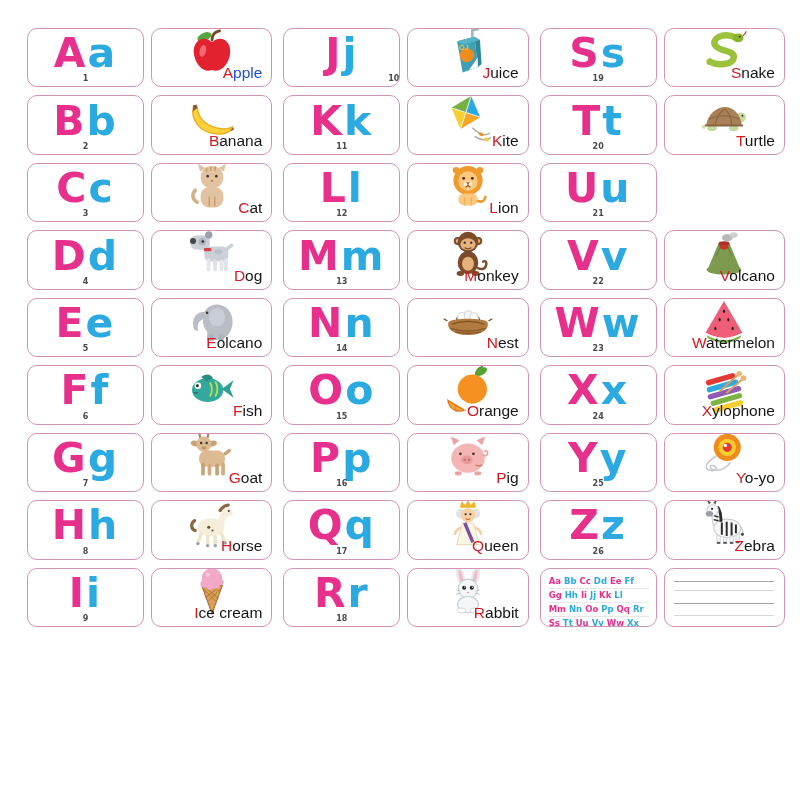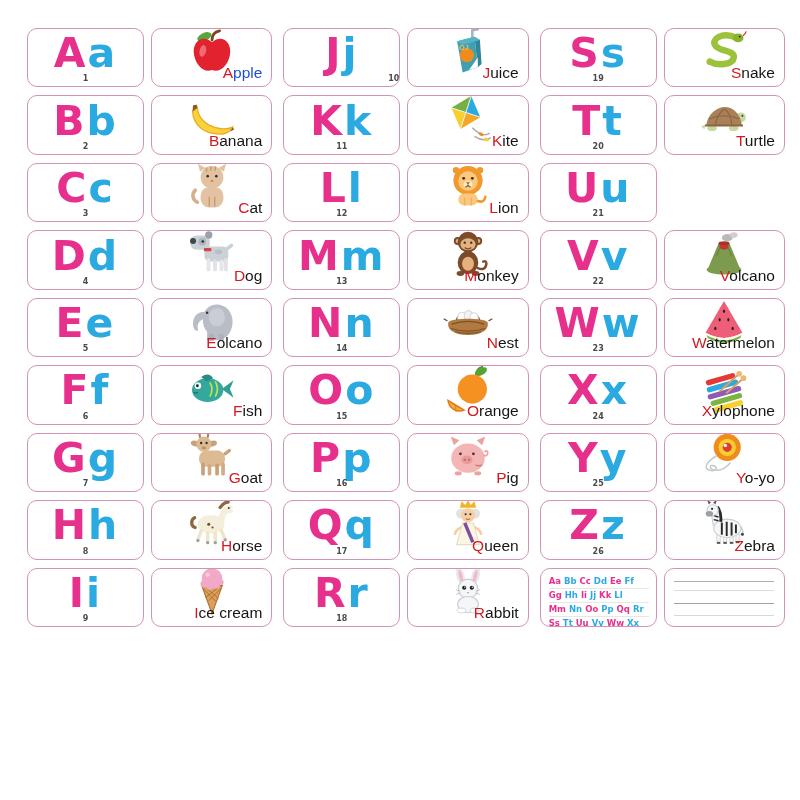--- a/index.html
+++ b/index.html
@@ -177,21 +177,21 @@
             </svg>
           </span>
           <div class="word"><span class="initial" style="color: rgb(212, 26, 33);">G</span><span class="rest" style="color: rgb(22, 22, 22);">oat</span></div>
         </div>
       </div>
       <div class="cell">
         <div class="card letter-card" style="border-color: rgb(209, 147, 182);">
           <div class="letters"><span class="up" style="color: rgb(231, 48, 140);">H</span><span class="lo" style="color: rgb(43, 170, 226);">h</span></div>
           <div class="card-number" style="color: rgb(74, 74, 74);">8</div>
         </div>
-        <div class="card pic-card" style="border-color: rgb(209, 147, 182); align-items: flex-end;">
+        <div class="card pic-card" style="border-color: rgb(209, 147, 182);">
           <span class="icon-wrap">
             <svg viewBox="0 0 48 48">
               <path d="M8.5 30 C4 28.5 4.5 22.5 8 21" stroke="#8d6740" stroke-width="3" fill="none" stroke-linecap="round"></path>
               <ellipse cx="23" cy="27" rx="12.5" ry="8.5" fill="#f5eedb"></ellipse>
               <path d="M29 24 C30.5 16 34 10.5 39.5 9.5 C43 9 44 11.5 42 13 L43.5 14.5 Q43.5 16.5 40.5 16.5 C37 16.5 35.5 20 35.5 25 Z" fill="#f5eedb"></path>
               <path d="M31.5 11.5 Q35 6.5 39 6.5" stroke="#8d6740" stroke-width="3" fill="none" stroke-linecap="round"></path>
               <circle cx="39.5" cy="12" r="0.9" fill="#333"></circle>
               <path d="M14 33 L11 41.5 M20 35 L20 43.5 M27 35 L27 43.5 M32.5 32.5 L36 41" stroke="#efe5c9" stroke-width="3.2" stroke-linecap="round"></path>
               <circle cx="11" cy="42" r="1.5" fill="#9aa0a6"></circle>
               <circle cx="20" cy="44" r="1.5" fill="#9aa0a6"></circle>

